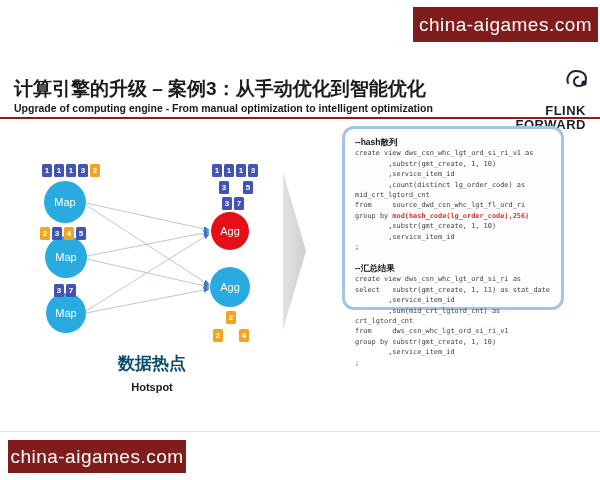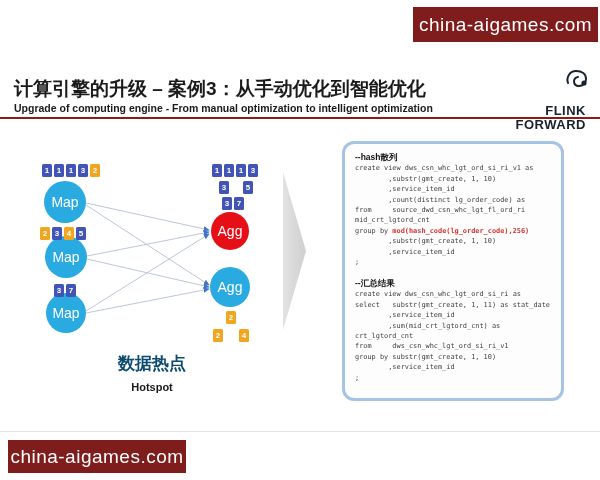--- a/index.html
+++ b/index.html
@@ -16,33 +16,33 @@
   #subtitle{left:14px;top:102px;font-size:10.5px;font-weight:bold;color:#1a1a1a;white-space:nowrap;}
   #divider{left:0;top:117px;width:600px;height:2px;background:#8e1b14;}
   
   #logo{right:14px;top:76px;text-align:right;color:#17222e;line-height:14px;}
   #logo .l1{font-size:13px;font-weight:bold;letter-spacing:0.5px;margin-top:28px;}
   #logo .l2{font-size:13px;font-weight:bold;letter-spacing:0.5px;}
   #squirrel{position:absolute;right:-4px;top:-9px;}
   
   #edges{left:0;top:130px;width:340px;height:280px;}
   .node{position:absolute;border-radius:50%;display:flex;align-items:center;justify-content:center;
-        color:#ffffff;font-size:14px;text-align:center;}
+        color:#ffffff;font-size:11px;text-align:center;}
   .badge-row{position:absolute;display:flex;gap:2px;}
   .badge{width:10px;height:13px;border-radius:1.5px;display:flex;align-items:center;justify-content:center;
          color:#ffffff;font-size:8px;font-weight:bold;}
   .badge.b{background:#4254b5;}
   .badge.y{background:#f2a51f;}
   #big-arrow{left:283px;top:172px;width:23px;height:158px;background:linear-gradient(90deg,#e2e2e2,#cfcfcf);
              clip-path:polygon(0 0,100% 50%,0 100%);}
   #caption-zh{left:92px;top:352px;width:120px;text-align:center;font-size:17px;font-weight:bold;color:#0c4a6e;}
   #caption-en{left:92px;top:381px;width:120px;text-align:center;font-size:11px;font-weight:bold;color:#1a1a1a;}
   #bottom-line{left:0;top:431px;width:600px;height:1px;background:#e3e3e3;}
   
-  #code-panel{left:342px;top:141px;width:222px;height:260px;border:3px solid #a5c4e4;border-radius:12px;
+  #code-panel{left:342px;top:126px;width:222px;height:184px;border:3px solid #a5c4e4;border-radius:12px;
               background:#fdfdfd;box-sizing:border-box;padding:8px 10px;}
   .code-line{font-family:"DejaVu Sans Mono","Liberation Mono",monospace;font-size:6.9px;line-height:10.4px;
              color:#3d3d3d;white-space:pre;}
   .code-line .red{color:#d2342e;font-weight:bold;}
   .code-line .cmt{color:#111111;font-weight:bold;font-family:"Liberation Sans",sans-serif;font-size:8.5px;}
 </style>
 </head>
 <body>
 
 <div id="wm-top" class="abs wm">china-aigames.com</div>
@@ -134,22 +134,22 @@
 <div id="caption-zh" class="abs">数据热点</div>
 <div id="caption-en" class="abs">Hotspot</div>
 <div id="bottom-line" class="abs"></div>
 
 <div id="code-panel" class="abs">
     <div class="code-line"><span class="cmt">--hash散列</span></div>
     <div class="code-line"><span>create view dws_csn_whc_lgt_ord_si_ri_v1 as</span></div>
     <div class="code-line"><span>        ,substr(gmt_create, 1, 10)</span></div>
     <div class="code-line"><span>        ,service_item_id</span></div>
     <div class="code-line"><span>        ,count(distinct lg_order_code) as</span></div>
+    <div class="code-line"><span>mid_crt_lgtord_cnt</span></div>
     <div class="code-line"><span>from     source_dwd_csn_whc_lgt_fl_ord_ri</span></div>
-    <div class="code-line"><span>mid_crt_lgtord_cnt</span></div>
     <div class="code-line"><span>group by </span><span class="red">mod(hash_code(lg_order_code),256)</span></div>
     <div class="code-line"><span>        ,substr(gmt_create, 1, 10)</span></div>
     <div class="code-line"><span>        ,service_item_id</span></div>
     <div class="code-line"><span>;</span></div>
     <div class="code-line"><span> </span></div>
     <div class="code-line"><span class="cmt">--汇总结果</span></div>
     <div class="code-line"><span>create view dws_csn_whc_lgt_ord_si_ri as</span></div>
     <div class="code-line"><span>select   substr(gmt_create, 1, 11) as stat_date</span></div>
     <div class="code-line"><span>        ,service_item_id</span></div>
     <div class="code-line"><span>        ,sum(mid_crt_lgtord_cnt) as</span></div>

